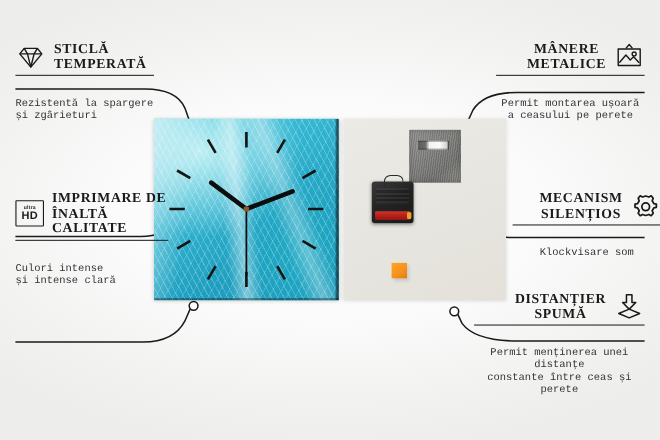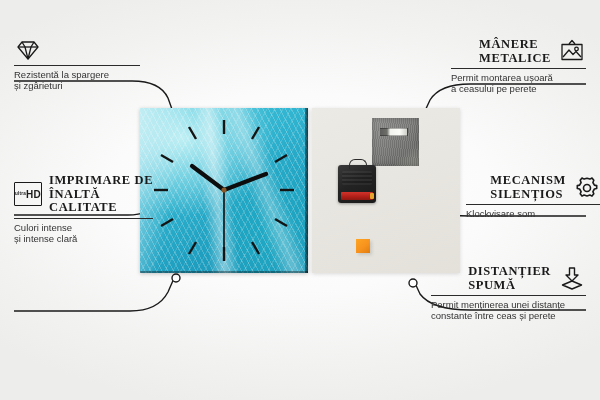--- a/index.html
+++ b/index.html
@@ -23,36 +23,36 @@
   .feat .head{display:flex;align-items:center;gap:7px;}
   .feat.left .head{justify-content:flex-start;}
   .feat.right .head{justify-content:flex-end;}
   .feat .title{
     font-family:"Liberation Serif",serif;
     font-size:12.5px;line-height:13.5px;
     font-weight:bold;color:#1a1a1a;
     letter-spacing:.6px;
   }
   .feat.left .title{text-align:left;}
-  .feat.right .title{text-align:left;font-family:Liberation Serif, serif;}
+  .feat.right .title{text-align:center;font-family:Liberation Serif, serif;}
   .feat .rule{height:0;border-top:1px solid #2b2b2b;margin-top:3px;}
   .feat .sub{
-    font-family:Liberation Sans, sans-serif;
+    font-family:Liberation Mono, monospace;
     font-size:9.5px;line-height:11px;color:#333;
-    margin-top:3px;
+    margin-top:19px;
   }
   .feat.left .sub{text-align:left;}
-  .feat.right .sub{text-align:left;}
+  .feat.right .sub{text-align:center;}
 
   .ic{flex:0 0 auto;display:block;}
 
   
   .hdbadge{
     width:26px;height:22px;border:1.3px solid #1a1a1a;border-radius:1px;
-    display:flex;align-items:center;justify-content:center;
+    display:flex;flex-direction:column;align-items:center;justify-content:center;
     font-family:"Liberation Sans",sans-serif;color:#1a1a1a;line-height:1;
   }
   .hdbadge .u{font-size:4.6px;letter-spacing:.2px;font-weight:bold;}
   .hdbadge .h{font-size:10px;font-weight:bold;letter-spacing:.3px;margin-top:.5px;}
 
   
   #photo{position:absolute;left:140px;top:108px;width:320px;height:165px;}
 
   #clockpanel{
     position:absolute;left:0;top:0;width:168px;height:165px;
@@ -207,20 +207,24 @@
   <div class="feat left" style="left:14px;top:38px;width:135px;">
     <div class="head">
       <svg class="ic" width="28" height="24" viewBox="0 0 28 24">
         <g fill="none" stroke="#1a1a1a" stroke-width="1.3" stroke-linejoin="round">
           <path d="M4,9 L8,4 L20,4 L24,9 L14,21 Z"></path>
           <path d="M4,9 L24,9"></path>
             <path d="M8,4 L11,9 L14,21"></path>
             <path d="M20,4 L17,9 L14,21"></path>
         </g>
       </svg>
+      <div class="title">
+        <div>STICLĂ</div>
+        <div>TEMPERATĂ</div>
+      </div>
     </div>
     <div class="rule" style="width:126px;"></div>
     <div class="sub">
       <div>Rezistentă la spargere</div>
       <div>și zgârieturi</div>
     </div>
   </div>
 
   <div class="feat left" style="left:14px;top:174px;width:148px;">
     <div class="head">

